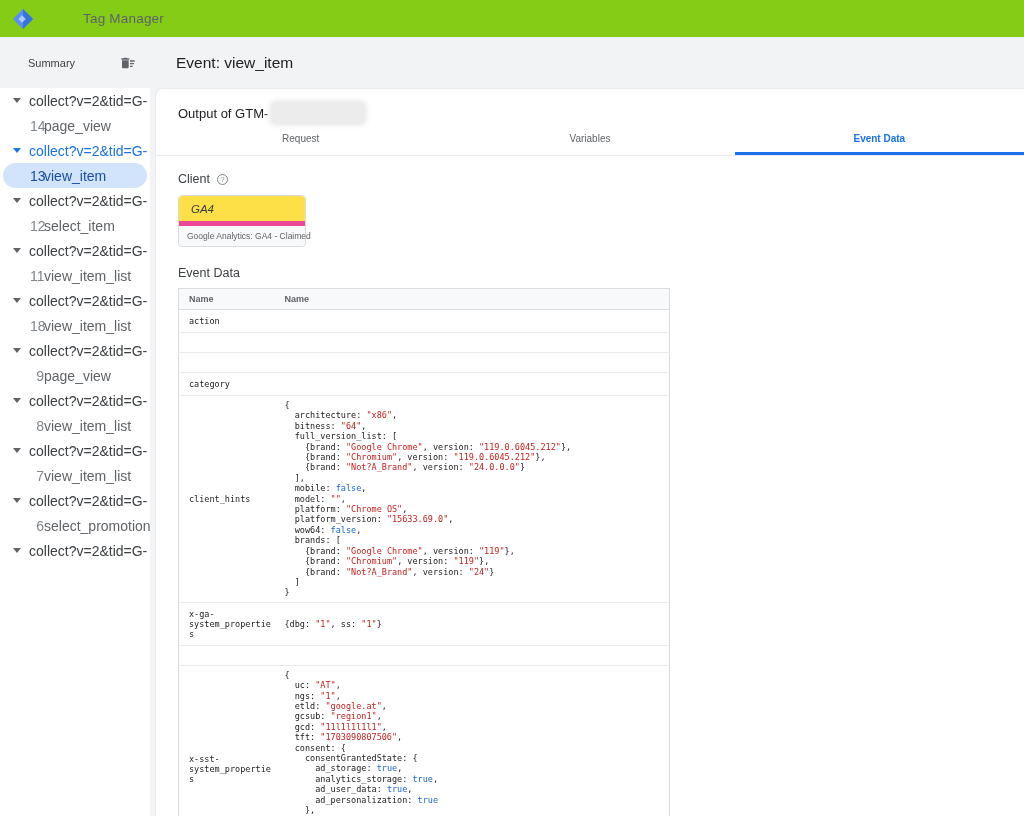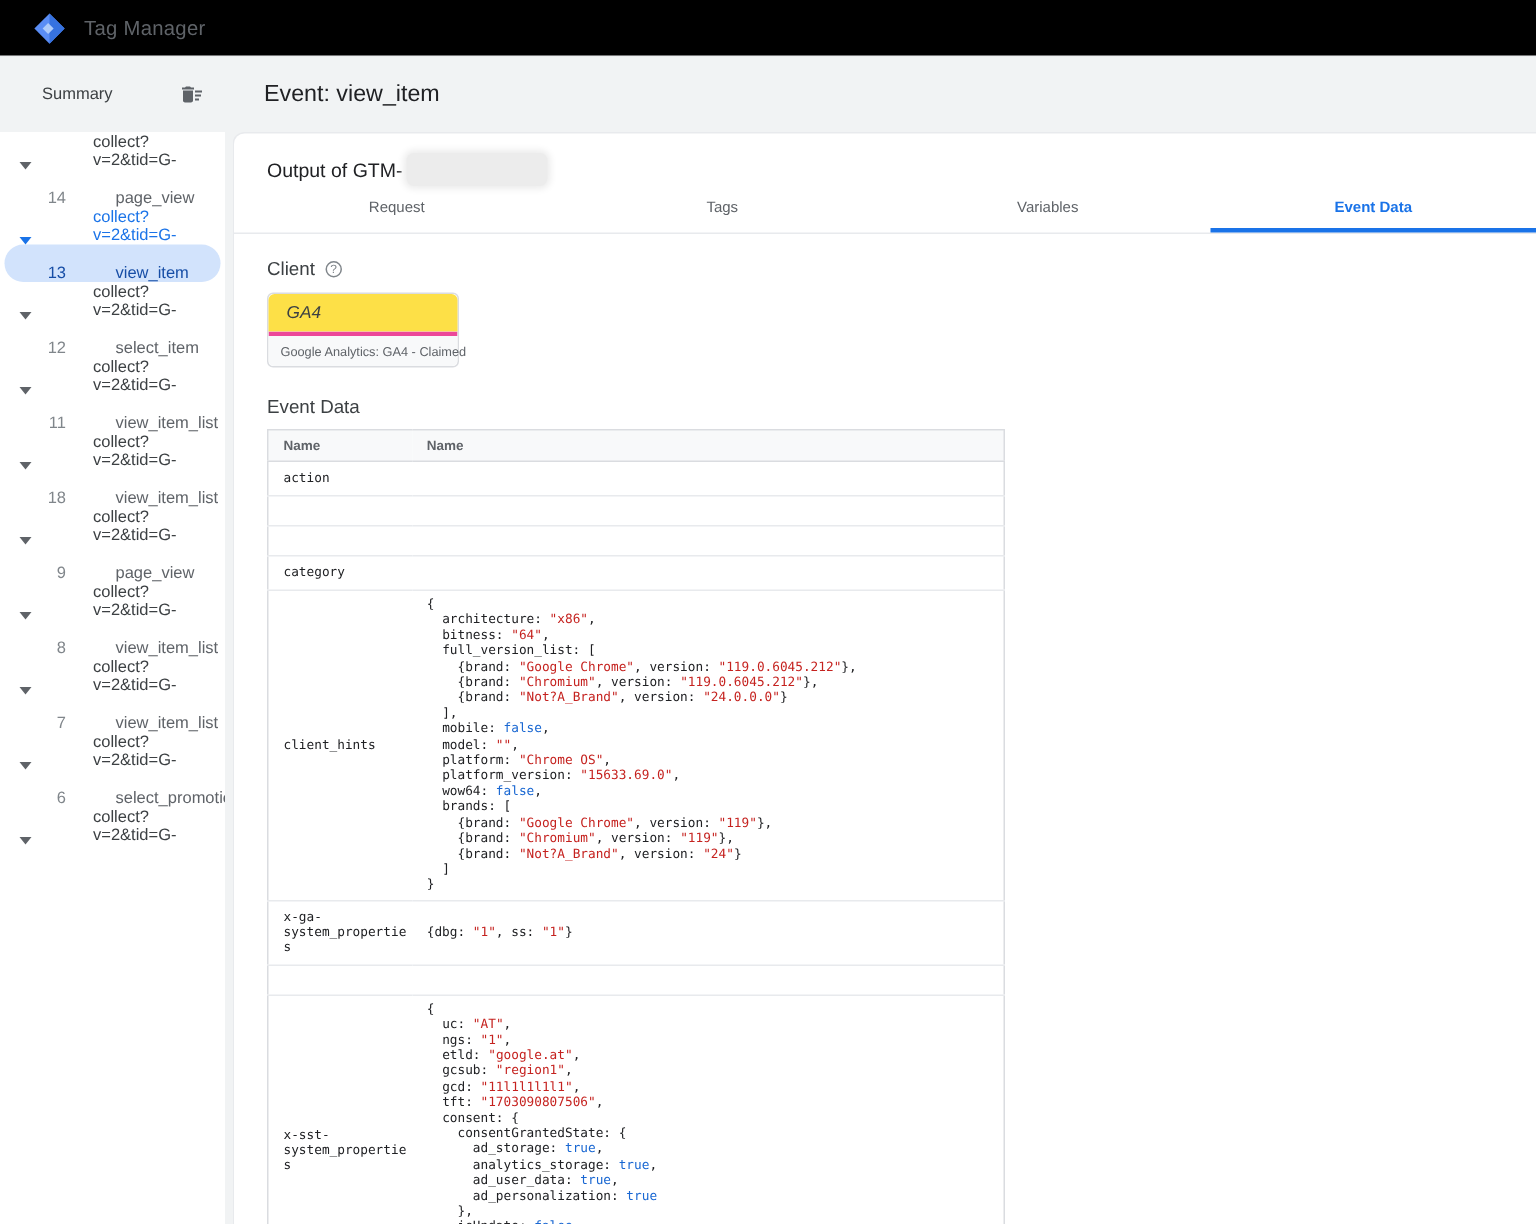--- a/index.html
+++ b/index.html
@@ -1,38 +1,38 @@
 <!DOCTYPE html>
 <html><head>
 <meta charset="utf-8">
 <style>
   * { margin:0; padding:0; box-sizing:border-box; }
   html,body { background:#fff; }
   .page { width:1024px; height:816px; overflow:hidden; position:relative;
           font-family:"Liberation Sans", sans-serif; color:#202124; background:#fff; }
 
   
-  .topbar { height:38px; display:flex; align-items:center; padding-left:22px; background:#000000;
-            border-bottom:1px solid #eceef0; }
+  .topbar { height:38px; display:flex; align-items:center; padding-left:12px; background:#84cc16;
+            border-bottom:1px solid #eceef0;gap:37px; }
   .gtm-logo { width:22px; height:22px; display:inline-block; }
   .app-title { margin-left:12px; font-size:13.5px; color:#5f6368; letter-spacing:.2px; }
 
   
   .band { height:50px; background:#f1f3f4; display:flex; align-items:center; }
   .band-side { width:150px; display:flex; align-items:center; justify-content:space-between;
                padding:0 14px 0 28px; }
   .summary-label { font-size:11px; color:#3c4043; }
   .sweep-icon { width:16px; height:16px; display:inline-block; cursor:pointer; }
   .page-title { margin-left:26px; font-size:15.5px; color:#202124; }
 
   
   .body { display:flex; height:728px; }
   .sidebar { width:150px; background:#fff; overflow:hidden; }
   .side-list { height:482px; overflow:hidden; }
-  .s-row { height:25px; display:flex; align-items:flex-end; font-size:11px; cursor:pointer;gap:33px; }
+  .s-row { height:25px; display:flex; align-items:center; font-size:14px; cursor:pointer; }
   .s-group { padding-left:13px; color:#3c4043; }
   .s-group .arrow { width:0; height:0; border-left:4px solid transparent; border-right:4px solid transparent;
                     border-top:5px solid #5f6368; margin-right:8px; flex:none; }
   .s-group.sel-group { color:#1a73e8; }
   .s-group.sel-group .arrow { border-top-color:#1a73e8; }
   .s-event { margin:0 3px; padding-left:27px; border-radius:14px; }
   .s-event .num { color:#80868b; width:14px; text-align:right; margin-right:0; flex:none; }
   .s-event .ename { color:#5f6368; }
   .s-event.sel { background:#d2e3fc; }
   .s-event.sel .num { color:#174ea6; }
@@ -53,21 +53,21 @@
 
   .content { padding:16px 0 0 22px; }
   .client-row { display:flex; align-items:center; font-size:12.5px; color:#3c4043; }
   .help-icon { display:inline-flex; align-items:center; justify-content:center; width:11px; height:11px;
                border:1px solid #80868b; border-radius:50%; font-size:8px; color:#80868b;
                margin-left:7px; cursor:pointer; }
   .client-card { width:128px; border:1px solid #dadce0; border-radius:4px; margin-top:9px; cursor:pointer; }
   .client-name { padding:7px 12px 6px; font-size:11.5px; color:#3c4043; background:#fde047;
                  border-radius:4px 4px 0 0;font-style:italic; }
   .client-desc { padding:5px 8px; font-size:8.5px; color:#5f6368; background:#f8f9fa;
-                 border-top:3px solid #ec4899; border-radius:0 0 4px 4px; white-space:nowrap; }
+                 border-top:5px solid #ec4899; border-radius:0 0 4px 4px; white-space:nowrap; }
 
   .ed-label { margin-top:19px; font-size:12.5px; color:#3c4043; }
   table.ev { border-collapse:collapse; margin-top:8px; width:492px; border:1px solid #dadce0;
              table-layout:fixed; }
   table.ev th { background:#f8f9fa; font-size:9px; font-weight:bold; color:#5f6368;
                 text-align:left; padding:5px 10px; border-bottom:1px solid #dadce0; }
   table.ev th.col-name { width:96px; }
   table.ev td { border-top:1px solid #e8eaed; vertical-align:middle;
                 font-family:"DejaVu Sans Mono", monospace; font-size:8.5px; }
   table.ev tr:first-child td { border-top:none; }
@@ -196,21 +196,20 @@
     <div class="main">
       <div class="card">
 
         <div class="output-row">
           <span>Output of GTM-</span>
           <span class="redacted"></span>
         </div>
 
         <div class="tabs" id="tabs">
             <div class="tab">Request</div>
-            <div class="tab">Tags</div>
             <div class="tab">Variables</div>
             <div class="tab active">Event Data</div>
           </div>
 
         <div class="content">
           <div class="client-row">
             <span>Client</span>
             <span class="help-icon">?</span>
           </div>
 

